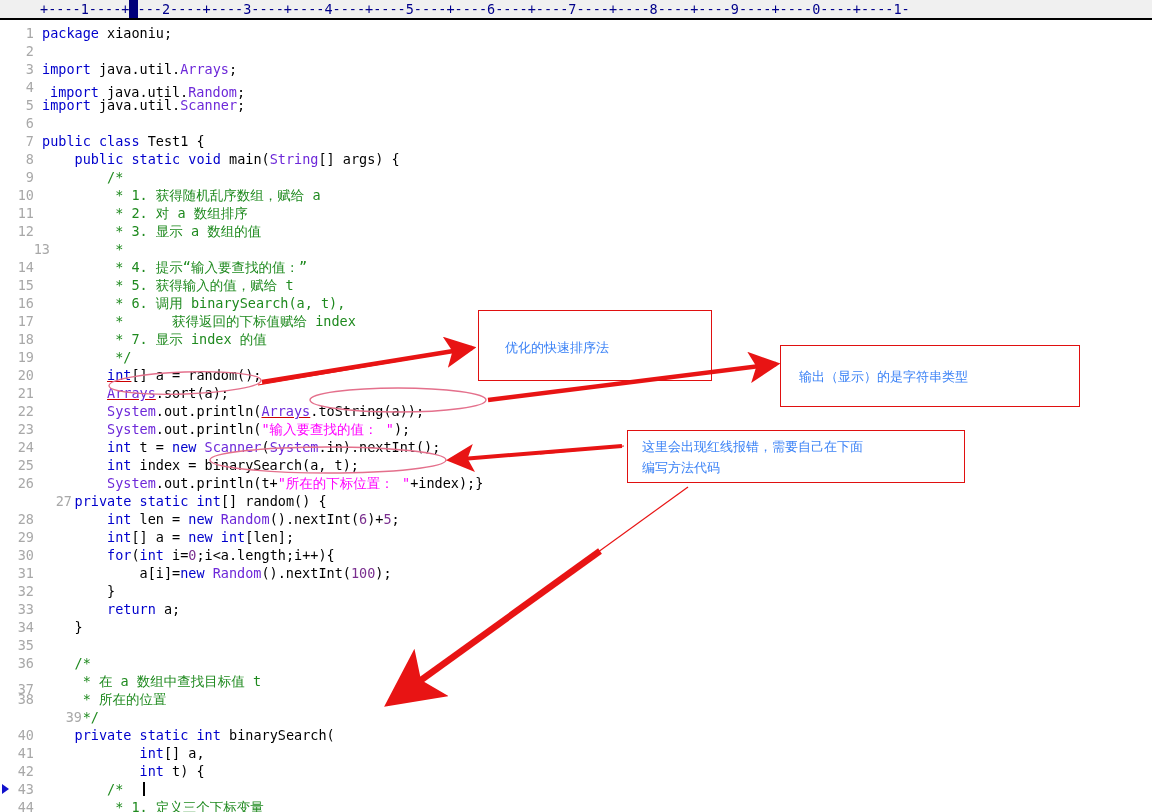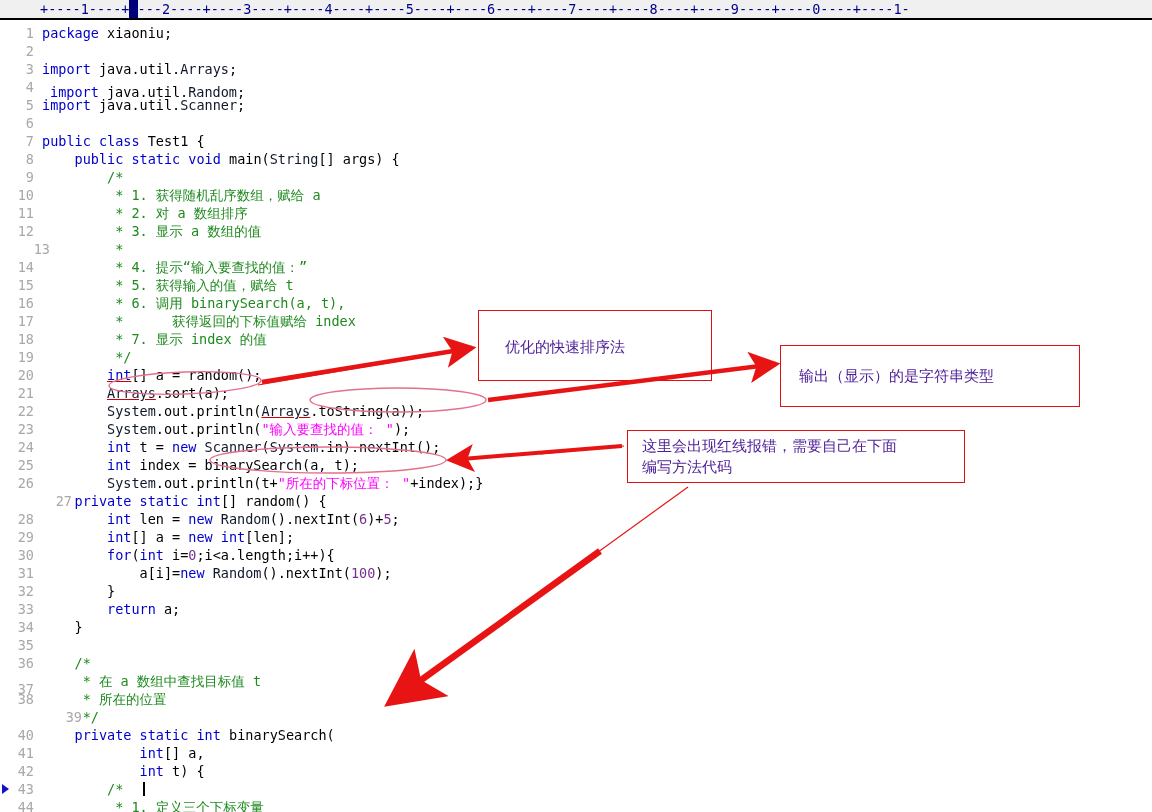--- a/index.html
+++ b/index.html
@@ -36,43 +36,43 @@
     font-family:"DejaVu Sans Mono","Liberation Mono",monospace;
     font-size:13.5px;line-height:18px;height:18px;
     color:#a8a8a8;
   }
   .codeline{
     position:absolute;left:42px;height:18px;line-height:18px;
     font-family:"DejaVu Sans Mono","Liberation Mono",monospace;
     font-size:13.5px;white-space:pre;color:#000000;
   }
   .kw{color:#0000cc;}
-  .cls{color:#0f172a;}
+  .cls{color:#6d28d9;}
   .cmt{color:#1f8a1f;}
   .str{color:#ff00ff;}
   .num{color:#7a2f8f;}
   .und{text-decoration:underline;text-decoration-color:#cc0000;}
 
   
   #caret{
     position:absolute;width:1.6px;height:14px;background:#000;
   }
   .gmarker{
     position:absolute;left:2px;width:0;height:0;
     border-top:5px solid transparent;border-bottom:5px solid transparent;
     border-left:7px solid #1111cc;
   }
 
   
   #overlay{position:absolute;left:0;top:0;width:1152px;height:812px;pointer-events:none;}
   .annbox{
     position:absolute;border:1.5px solid #e01010;background:transparent;
-    color:#4c1d95;
+    color:#3b82f6;
     font-family:"DejaVu Sans","Liberation Sans",sans-serif;
-    font-size:15px;line-height:21px;
+    font-size:13px;line-height:21px;
     box-sizing:border-box;
   }
   .annbox .t{position:absolute;white-space:pre;}
 </style>
 </head>
 <body>
 
 <div id="root">
 
   <div id="ruler">

